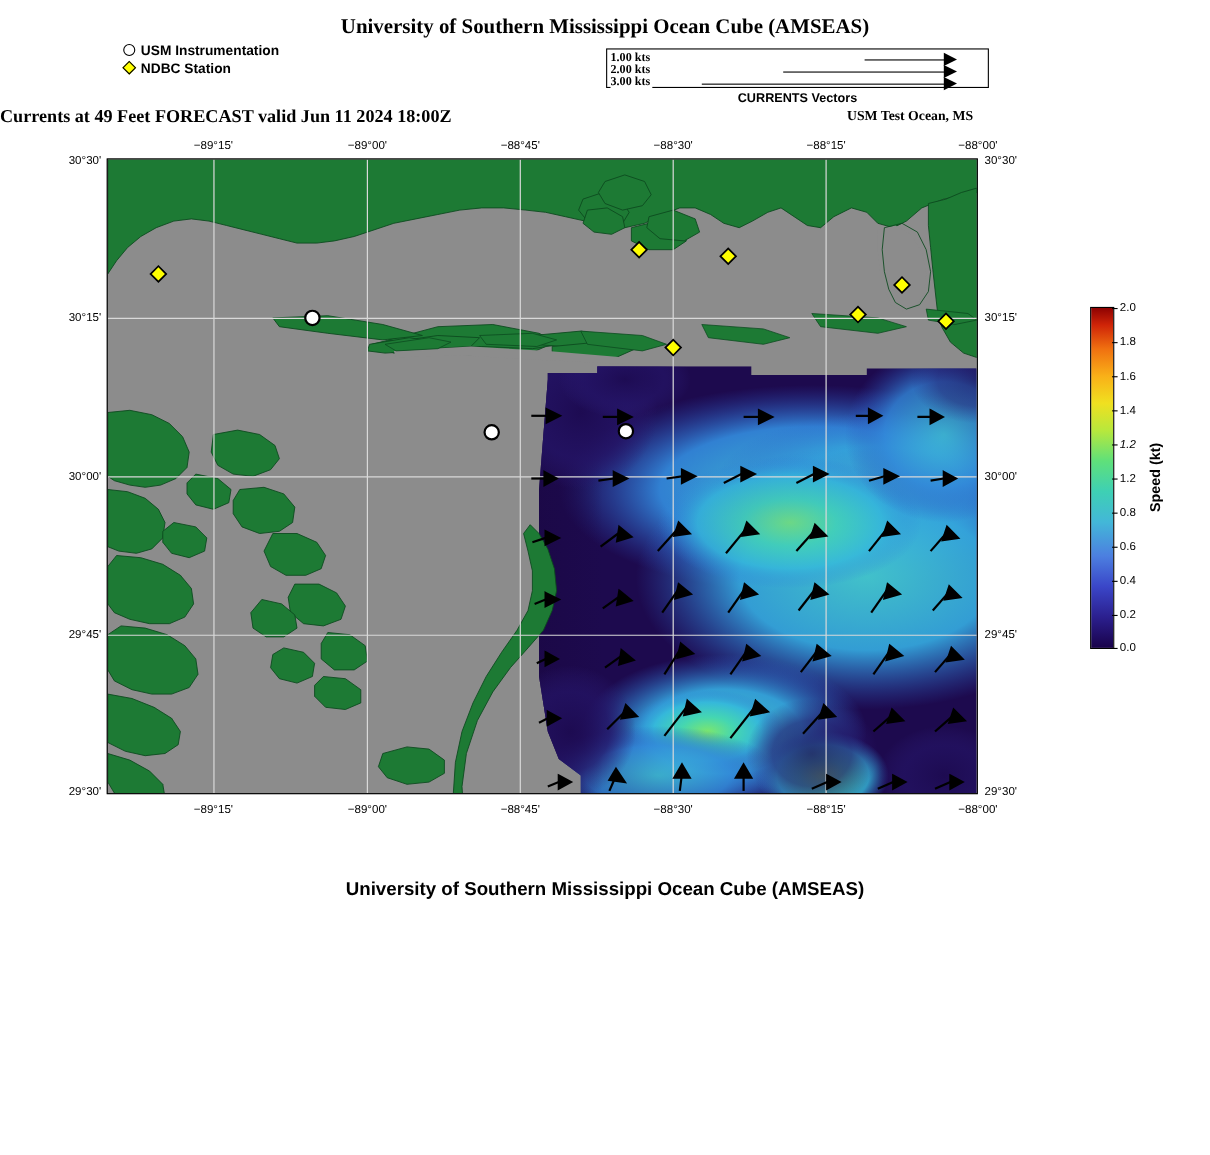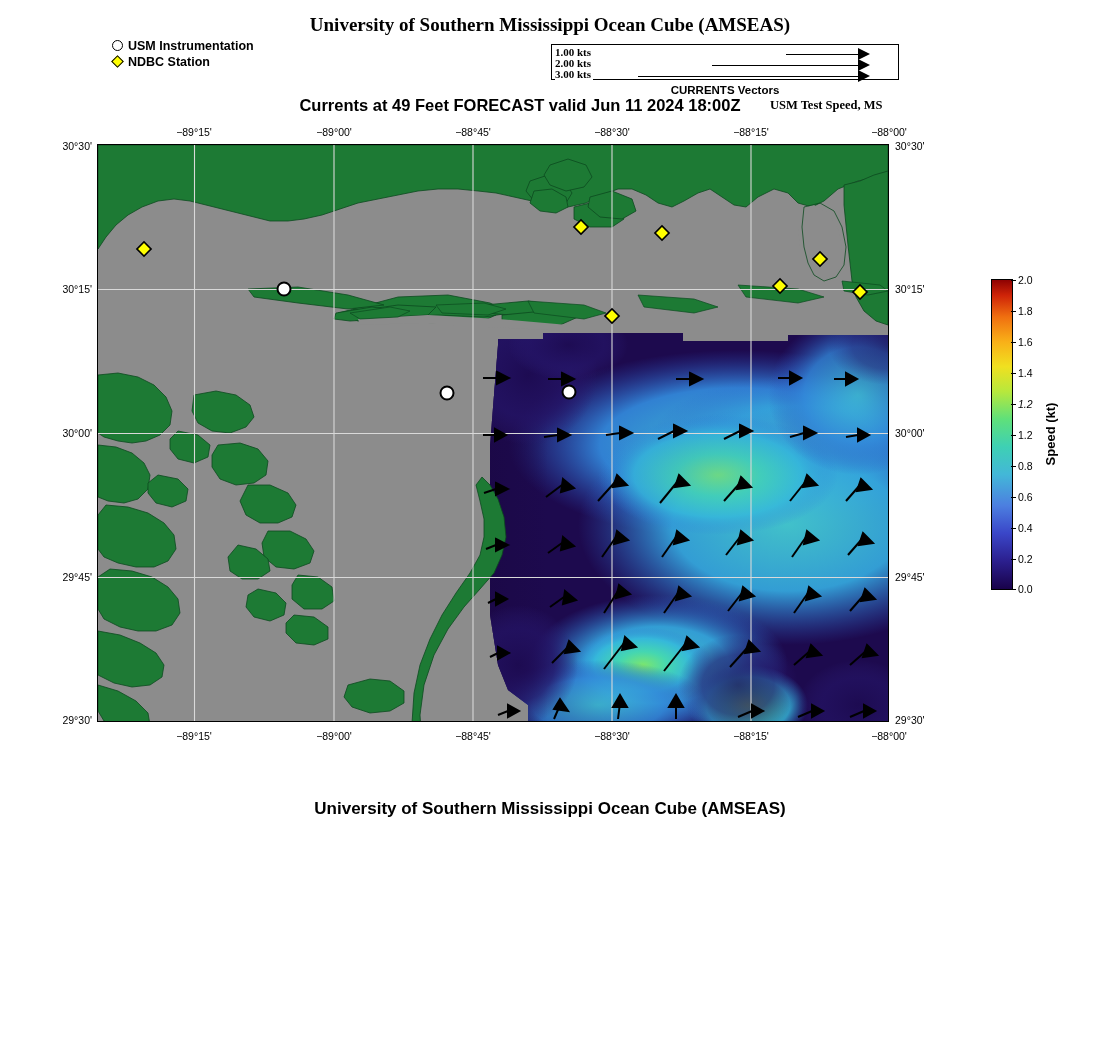--- a/index.html
+++ b/index.html
@@ -26,22 +26,21 @@
     font-family: "Liberation Serif", serif;
     font-weight: bold;
     font-size: 19px;
     letter-spacing: 0px;
   }
   .sub-title {
     position: absolute;
     top: 96px;
     left: 0;
     width: 1040px;
-    text-align: center;
-    font-family: Liberation Sans, sans-serif;
+    font-family: Liberation Serif, serif;
     font-weight: bold;
     font-size: 16.5px;
   }
   .range-label {
     position: absolute;
     top: 98px;
     left: 770px;
     font-family: "Liberation Serif", serif;
     font-weight: bold;
     font-size: 12.5px;
@@ -222,21 +221,21 @@
     transform: translate(-50%, -50%) rotate(-90deg);
     white-space: nowrap;
     font-family: "Liberation Sans", sans-serif;
   }
 </style>
 </head>
 <body>
 
 <div class="main-title">University of Southern Mississippi Ocean Cube (AMSEAS)</div>
 <div class="sub-title">Currents at 49 Feet FORECAST valid Jun 11 2024 18:00Z</div>
-<div class="range-label">USM Test Speed, MS</div>
+<div class="range-label">USM Test Ocean, MS</div>
 <div class="bottom-title">University of Southern Mississippi Ocean Cube (AMSEAS)</div>
 
 <div class="legend">
   <div class="legend-row">
     <span class="legend-sym">
         <span class="sym-circle"></span>
       </span>
     <span class="legend-text">USM Instrumentation</span>
   </div>
   <div class="legend-row">

